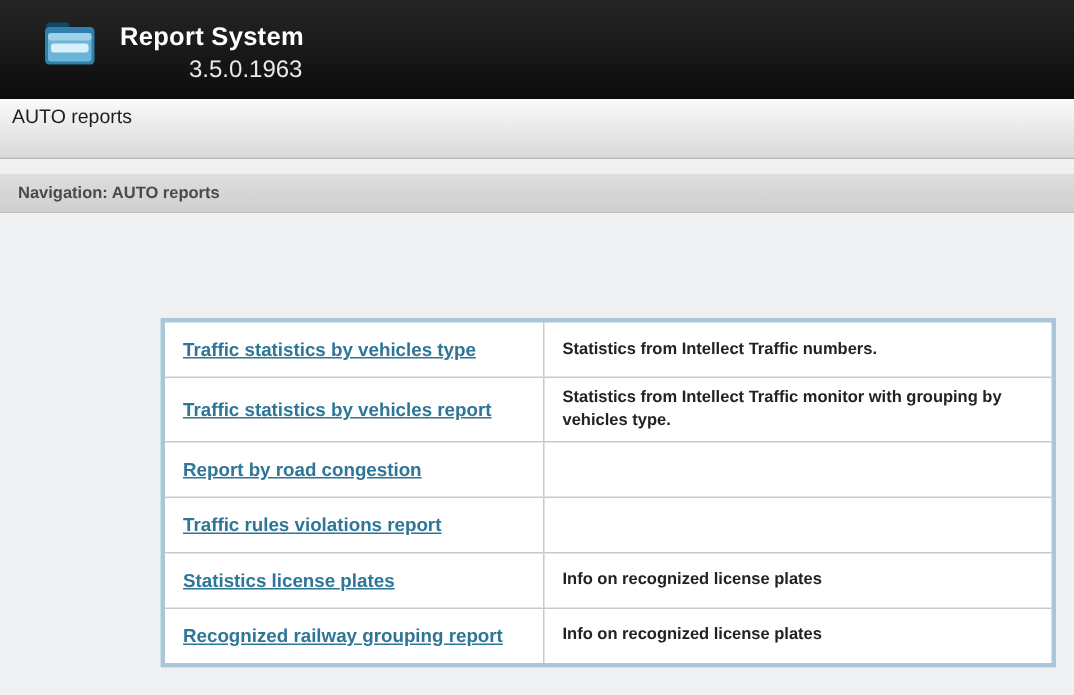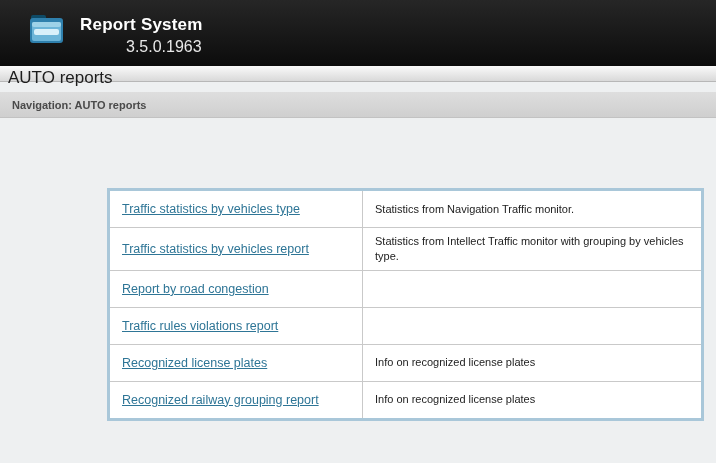--- a/index.html
+++ b/index.html
@@ -29,26 +29,26 @@
   }
   .app-version {
     color: #e8e8e8;
     font-size: 16px;
     margin-top: 3px;
     margin-left: 46px;
   }
 
   
   .section-bar {
-    height: 16px;
+    height: 40px;
     line-height: 24px;
     background: linear-gradient(#fafafa, #d9d9d9);
     border-bottom: 1px solid #b7b7b7;
     padding-left: 8px;
-    font-size: 17px;
+    font-size: 13px;
     color: #1d1d1d;
   }
 
   
   .nav-bar {
     height: 26px;
     line-height: 26px;
     background: linear-gradient(#dedede, #cfcfcf);
     border-bottom: 1px solid #c2c2c2;
     padding-left: 12px;
@@ -70,20 +70,21 @@
     display: grid;
     grid-template-columns: 253px 1fr;
     border-bottom: 1px solid #c9c9c9;
   }
   .report-row:last-child { border-bottom: none; }
   .cell {
     display: flex;
     align-items: center;
     min-height: 36px;
     padding: 6px 10px 6px 12px;
+    font-weight: bold;
   }
   .cell.link-cell { border-right: 1px solid #c9c9c9; }
   .report-link {
     color: #2e7596;
     font-size: 12.5px;
     text-decoration: underline;
     cursor: pointer;
   }
   .report-desc {
     font-size: 11px;
@@ -116,21 +117,21 @@
   <span>Navigation: AUTO reports</span>
 </div>
 
 <div class="content">
   <div class="reports-table" id="reports-table">
   <div class="report-row">
     <div class="cell link-cell">
       <a class="report-link" href="#">Traffic statistics by vehicles type</a>
     </div>
     <div class="cell">
-      <span class="report-desc">Statistics from Navigation Traffic monitor.</span>
+      <span class="report-desc">Statistics from Intellect Traffic numbers.</span>
     </div>
   </div>
 
   <div class="report-row">
     <div class="cell link-cell">
       <a class="report-link" href="#">Traffic statistics by vehicles report</a>
     </div>
     <div class="cell">
       <span class="report-desc">Statistics from Intellect Traffic monitor with grouping by vehicles type.</span>
     </div>
@@ -149,21 +150,21 @@
     <div class="cell link-cell">
       <a class="report-link" href="#">Traffic rules violations report</a>
     </div>
     <div class="cell">
       <span class="report-desc"></span>
     </div>
   </div>
 
   <div class="report-row">
     <div class="cell link-cell">
-      <a class="report-link" href="#">Recognized license plates</a>
+      <a class="report-link" href="#">Statistics license plates</a>
     </div>
     <div class="cell">
       <span class="report-desc">Info on recognized license plates</span>
     </div>
   </div>
 
   <div class="report-row">
     <div class="cell link-cell">
       <a class="report-link" href="#">Recognized railway grouping report</a>
     </div>

